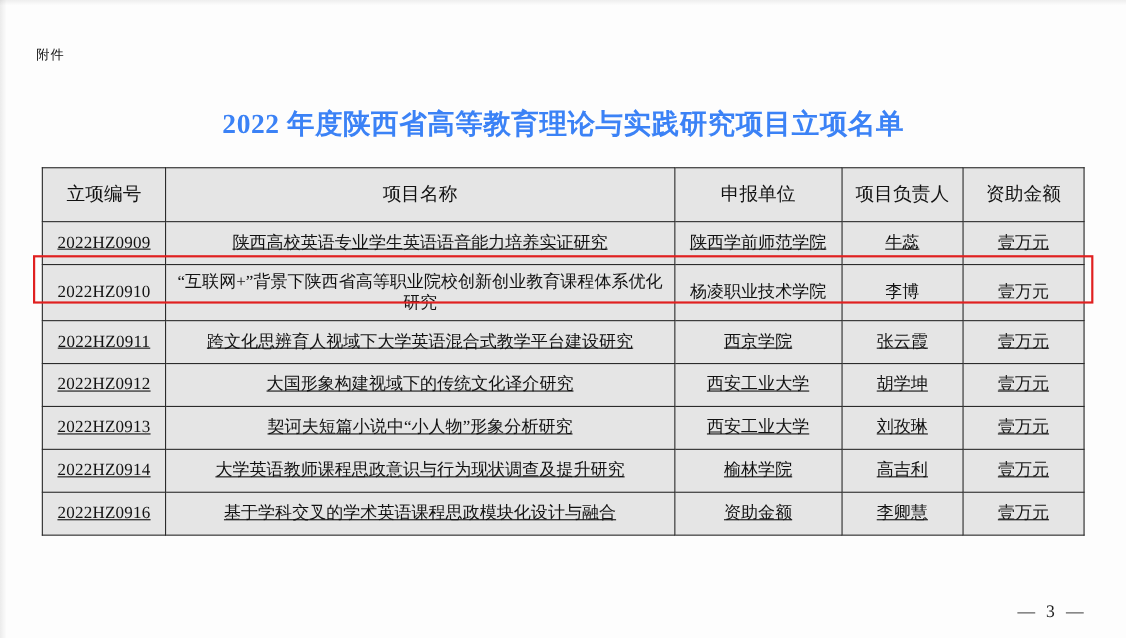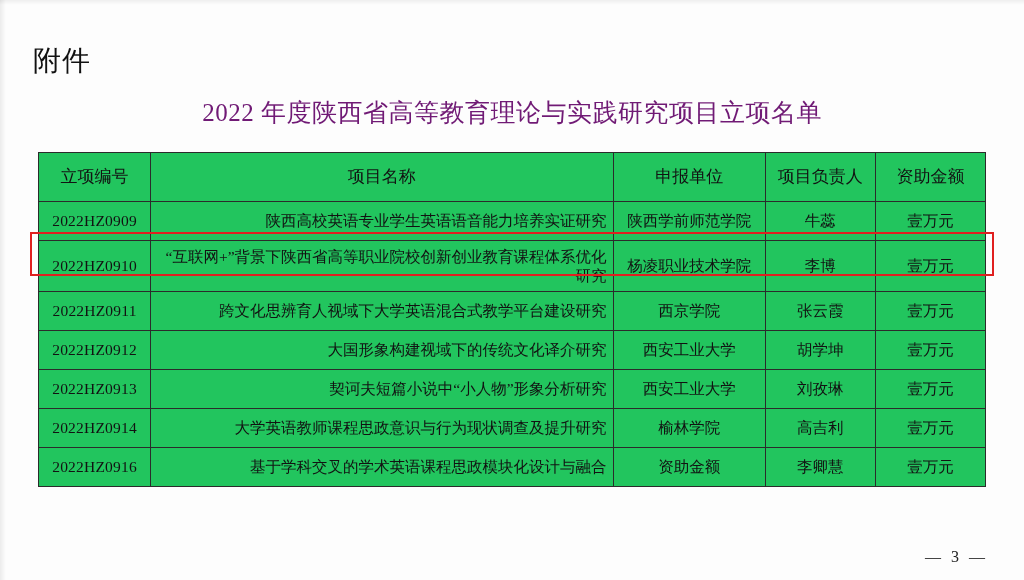--- a/index.html
+++ b/index.html
@@ -19,48 +19,48 @@
     position: absolute;
     left: 0; top: 0;
     width: 1024px;
     height: 580px;
     background: #fdfdfd;
   }
   .attachment-label {
     position: absolute;
     left: 33px;
     top: 42px;
-    font-size: 28px;
+    font-size: 12px;
     letter-spacing: 1px;
     font-family: "Liberation Serif", "DejaVu Serif", serif;
     color: #111;
   }
   .doc-title {
     position: absolute;
     left: 0;
     top: 96px;
     width: 1024px;
     text-align: center;
     font-size: 25px;
-    font-weight: normal;
+    font-weight: bold;
     letter-spacing: 0.5px;
     font-family: "Liberation Serif", "DejaVu Serif", serif;
-    color: #701a75;
+    color: #3b82f6;
   }
   .table-wrap {
     position: absolute;
     left: 38px;
     top: 152px;
     width: 948px;
   }
   table.grant-table {
     border-collapse: collapse;
     width: 948px;
     table-layout: fixed;
-    background: #22c55e;
+    background: #e5e5e5;
     padding-left: 11px;
   }
   table.grant-table th,
   table.grant-table td {
     border: 1px solid #2b2b2b;
     font-size: 15.5px;
     font-family: "Liberation Serif", "DejaVu Serif", serif;
     color: #121212;
     padding: 4px 6px;
     line-height: 1.25;
@@ -78,27 +78,27 @@
   .col-lead  { width: 110px; }
   .col-fund  { width: 110px; }
 
   td.c-id {
     text-align: center;
     font-size: 14.5px;
     letter-spacing: 0.2px;
     height: 30px;
   }
   td.c-name {
-    text-align: right;
+    text-align: center;
     padding-left: 8px;
   }
   td.c-unit, td.c-lead, td.c-fund {
     text-align: center;
   }
-  tr.row-normal td { height: 30px; }
+  tr.row-normal td { height: 30px; text-decoration: underline; }
   tr.row-tall td { height: 42px; }
 
   
   .highlight-box {
     position: absolute;
     left: 30px;
     top: 232px;
     width: 964px;
     height: 44px;
     border: 2px solid #e02020;

